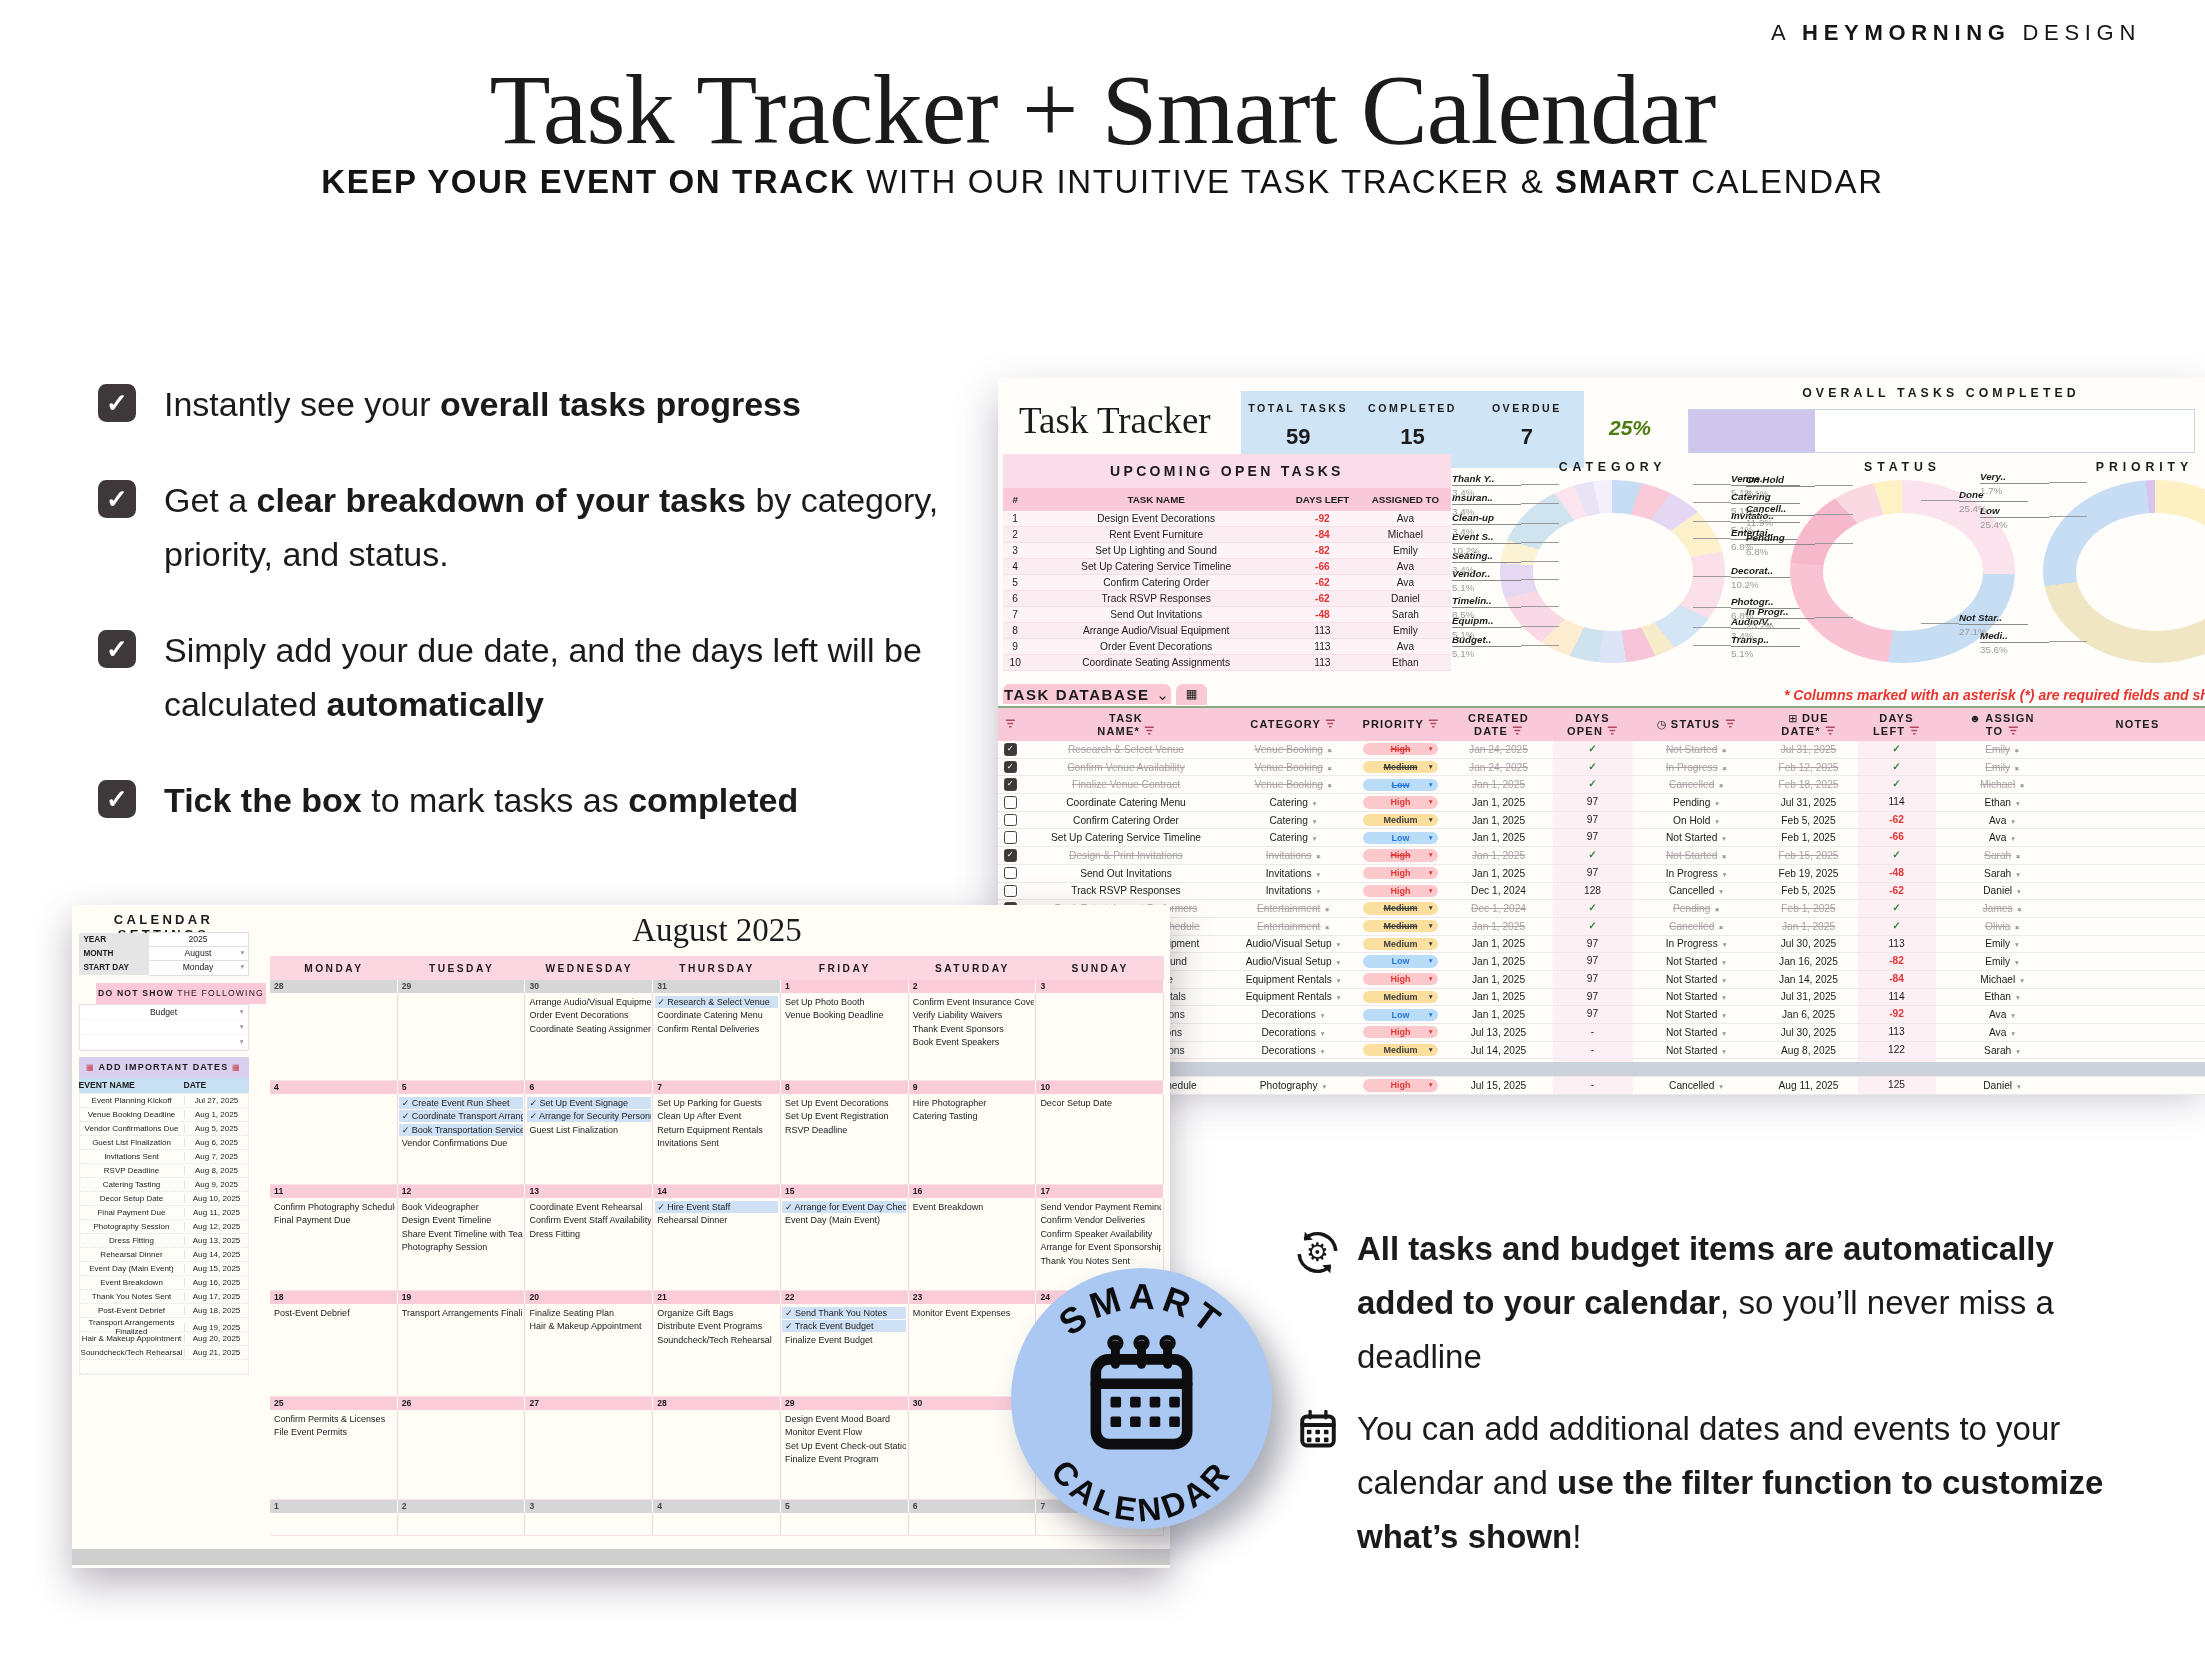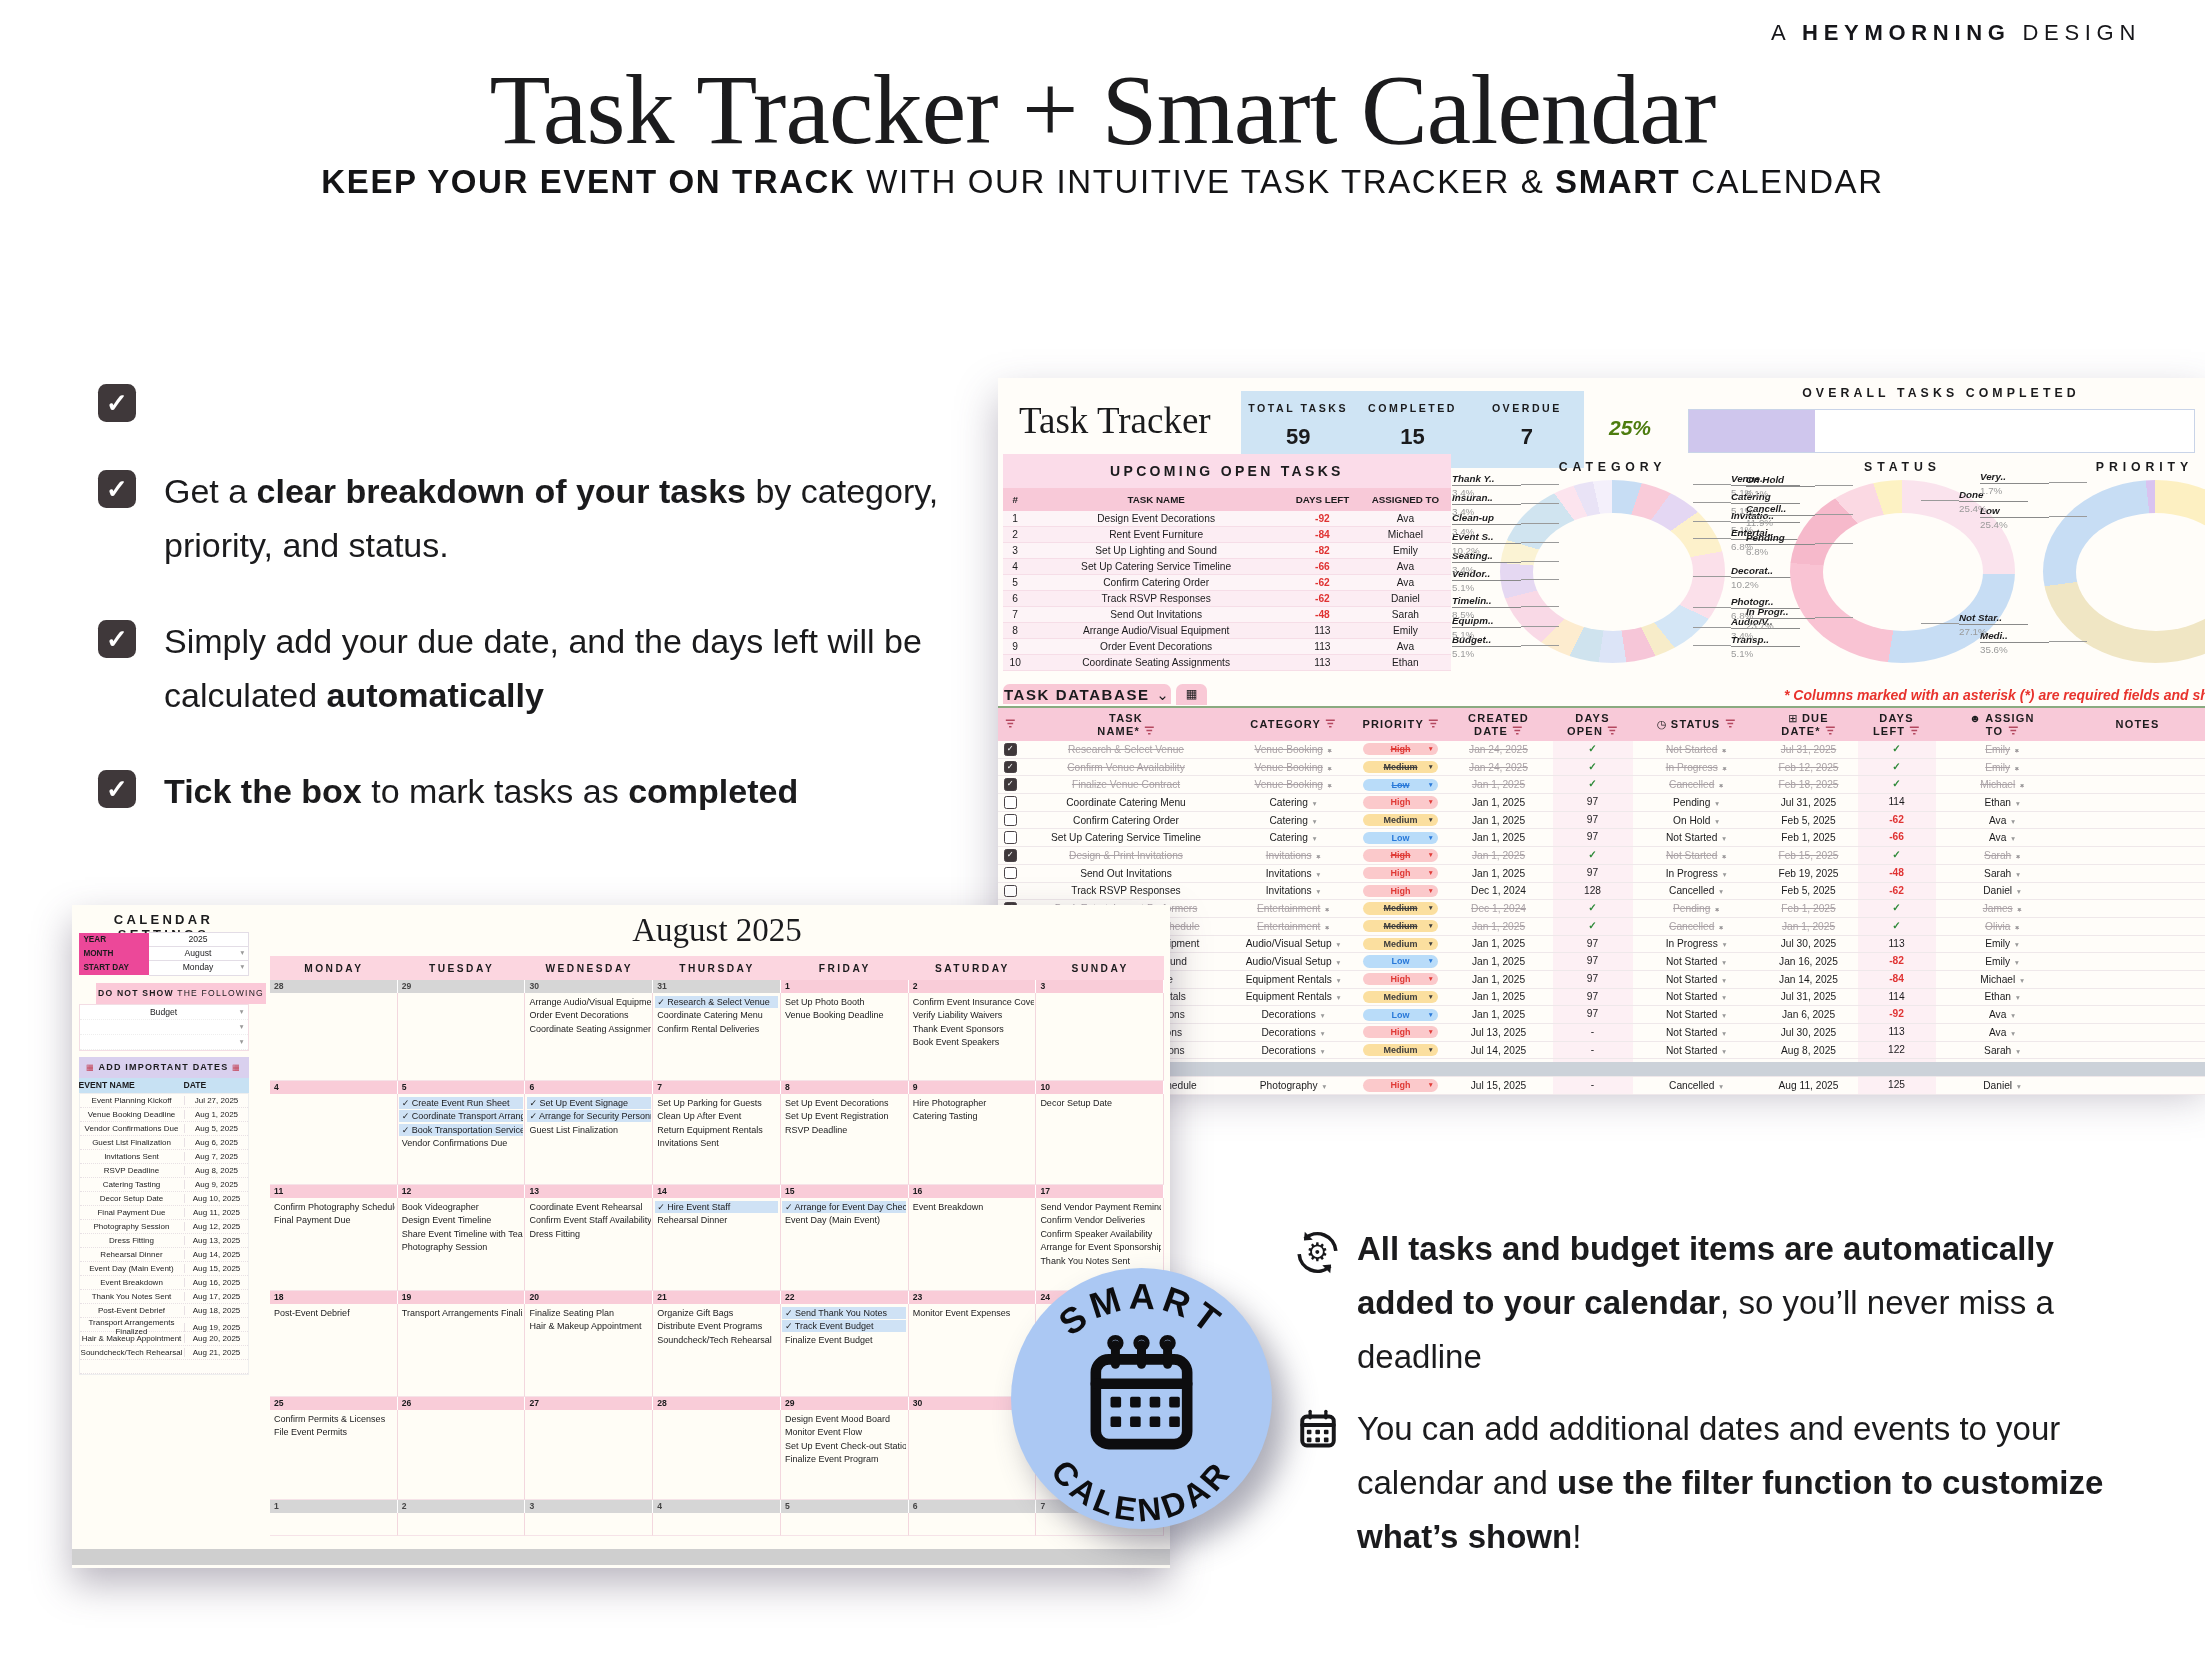--- a/index.html
+++ b/index.html
@@ -94,21 +94,21 @@
   .gcheck{color:#2f8a3a;font-weight:700;}
   .negleft{color:#e03333;font-weight:700;}
   .db-bottom{left:0;top:684px;width:100%;height:14px;background:#ccd2d9;}
 
   
   .calendar{left:72px;top:905px;width:1098px;height:663px;background:#fffdf6;
     box-shadow:0 16.3px 36px rgba(80,70,95,.4);}
   .cs-title{left:6.5px;top:6.5px;width:170px;text-align:center;font-size:13px;letter-spacing:3.3px;font-weight:600;}
   .cs-table{left:6.5px;top:28px;width:170px;}
   .cs-row{display:flex;height:14px;font-size:8.6px;align-items:center;}
-  .cs-row .lb{width:70px;background:#ec4899;height:100%;line-height:14px;padding-left:4.9px;
+  .cs-row .lb{width:70px;background:#e5e5e5;height:100%;line-height:14px;padding-left:4.9px;
     box-sizing:border-box;font-weight:700;font-size:8.2px;}
   .cs-row .vl{flex:1;background:#fff;border:0.8px solid #e3dde6;border-left:none;height:100%;
     line-height:12.3px;text-align:center;position:relative;}
   .cs-row .vl .dd{position:absolute;right:3.3px;}
   .dns-head{left:24px;top:78px;width:170px;height:21px;background:#fbc9d8;text-align:center;
     font-size:8.6px;letter-spacing:1.2px;line-height:21px;}
   .dns-rows{left:6.5px;top:99px;width:170px;background:#fff;border:0.8px solid #f3dde4;box-sizing:border-box;}
   .dns-row{height:14px;line-height:14px;text-align:center;font-size:8.6px;position:relative;
     border-bottom:0.8px dotted #eee;}
   .dns-row .dd{position:absolute;right:4.1px;top:0;}
@@ -158,20 +158,21 @@
     <b>HEYMORNING</b>
     <span>DESIGN</span>
   </div>
 
   <div class="abs hero-title">Task Tracker + Smart Calendar</div>
   <div class="abs hero-sub"><b>KEEP YOUR EVENT ON TRACK</b><span> WITH OUR INTUITIVE TASK TRACKER &amp; </span><b>SMART</b><span> CALENDAR</span></div>
 
   <div class="abs features" id="features">
       <div class="feature">
         <div class="chk">✓</div>
+        <div class="ftext"><span>Instantly see your </span><b>overall tasks progress</b></div>
       </div>
       <div class="feature">
         <div class="chk">✓</div>
         <div class="ftext"><span>Get a </span><b>clear breakdown of your tasks</b><span> by category, priority, and status.</span></div>
       </div>
       <div class="feature">
         <div class="chk">✓</div>
         <div class="ftext"><span>Simply add your due date, and the days left will be calculated </span><b>automatically</b></div>
       </div>
       <div class="feature">

